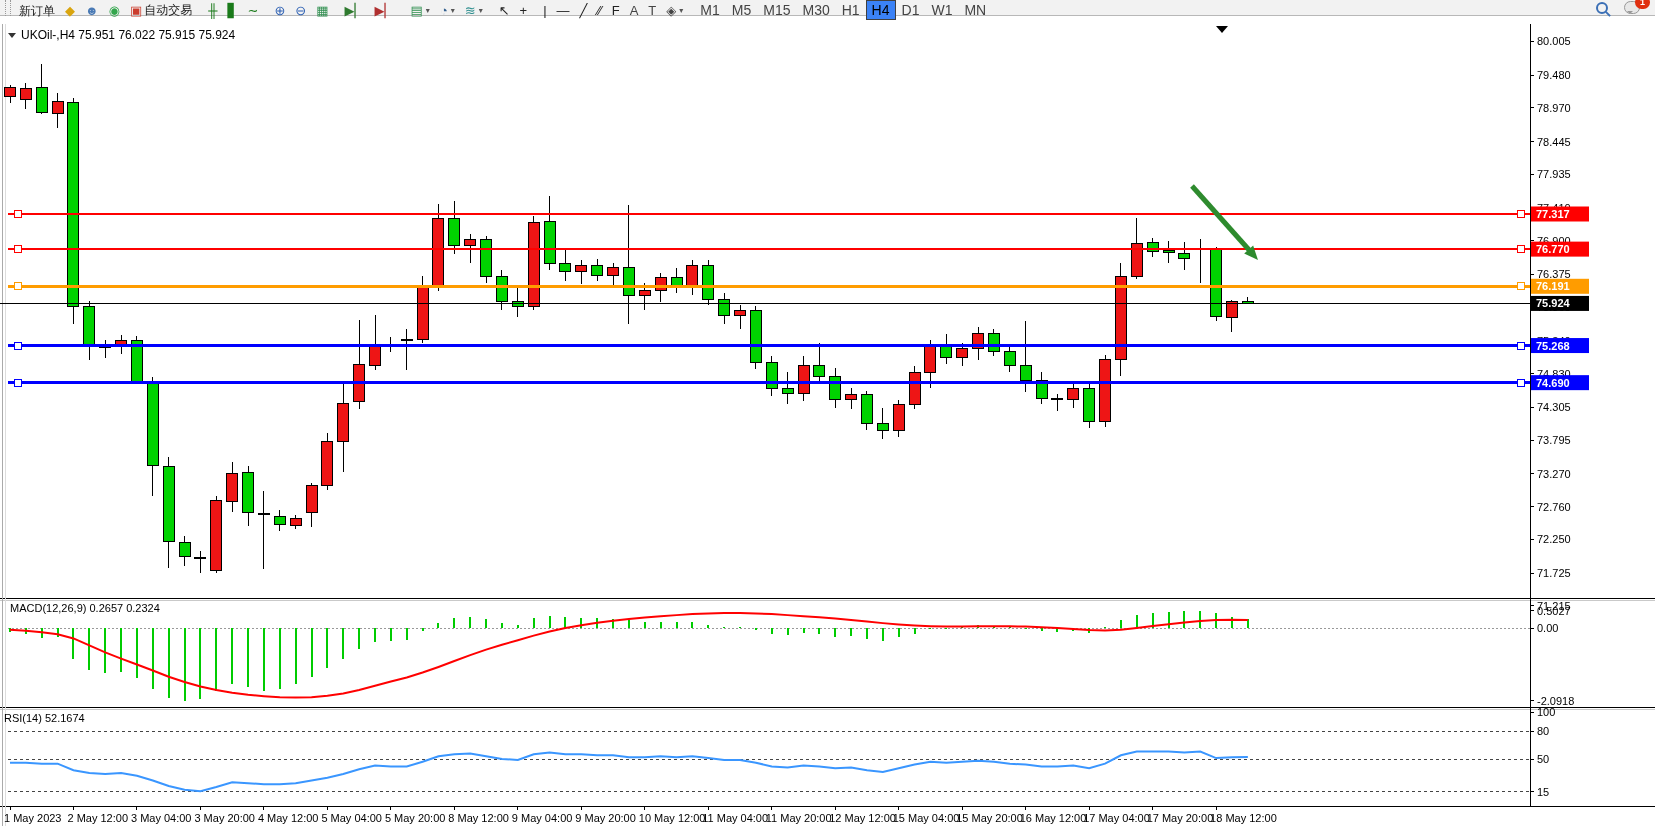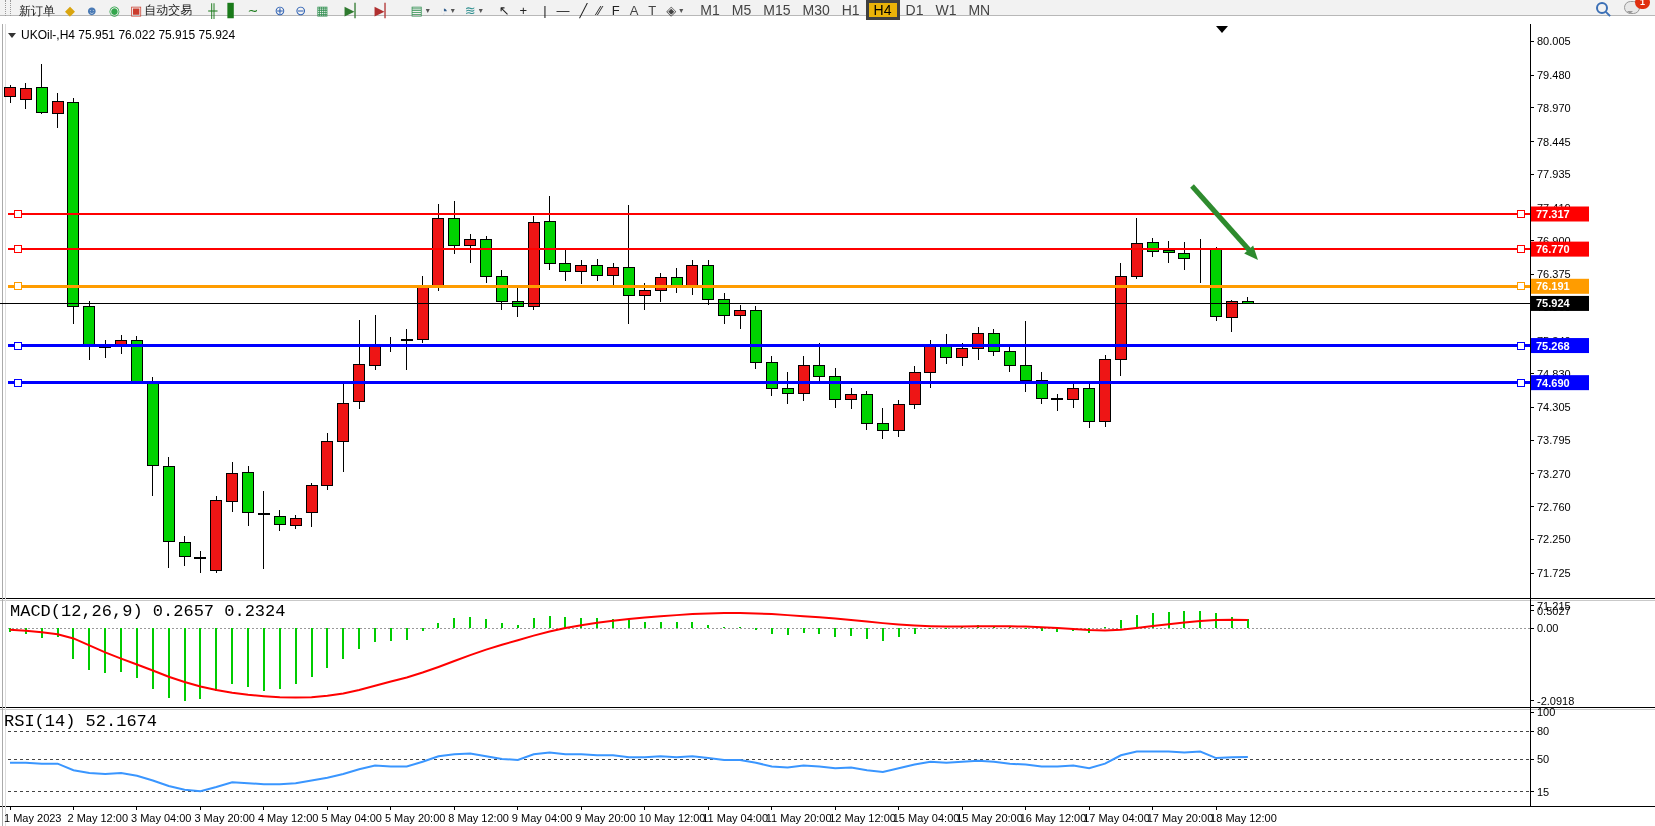--- a/index.html
+++ b/index.html
@@ -8,37 +8,37 @@
   
   .toolbar{position:absolute;left:0;top:0;width:1655px;height:16px;background:#f2f2f2;
            border-bottom:1px solid #b8b8b8;display:flex;padding:0 2px;
            box-sizing:border-box;z-index:30;}
   .grip{width:4px;height:16px;margin:0 3px;border-left:1px dotted #999;border-right:1px dotted #999;}
   .tb{display:inline-flex;align-items:center;gap:2px;height:20px;padding:0 4px;border:1px solid transparent;
       background:transparent;font-family:"Liberation Sans",sans-serif;font-size:12px;color:#222;cursor:default;}
   .tb .ic{font-size:13px;line-height:13px;}
   .tb .lbl{font-size:12px;}
   .tb.tf{font-size:14px;color:#444;padding:0 5px;}
-  .tb.tf.active{border:3px solid #404040;background:#eab308;color:#000;}
+  .tb.tf.active{border:1px solid #404040;background:#3b82f6;color:#000;}
   .sep{width:1px;height:18px;background:#c6c6c6;margin:0 3px;box-shadow:1px 0 0 #fff;}
   .caret{font-size:8px;color:#555;margin-left:1px;}
   .tb-right{margin-left:auto;display:flex;align-items:center;gap:6px;padding-right:8px;}
   .mag{display:inline-block;width:8px;height:8px;border:2px solid #3b6fb5;border-radius:50%;position:relative;}
   .mag::after{content:"";position:absolute;width:6px;height:2px;background:#3b6fb5;
               transform:rotate(45deg);right:-5px;bottom:-3px;}
   .chatbtn{position:relative;}
   .bubble{display:inline-block;width:14px;height:11px;border:1px solid #999;border-radius:7px;background:#e8e8e8;position:relative;}
   .bubble::after{content:"";position:absolute;left:2px;bottom:-4px;border:3px solid transparent;border-top-color:#999;}
   .badge{position:absolute;top:-3px;right:-6px;min-width:13px;height:13px;border-radius:7px;background:#e03010;
          color:#fff;font-size:9px;font-weight:bold;line-height:13px;text-align:center;padding:0 1px;}
   
   .chart-title{position:absolute;left:8px;top:28px;display:flex;align-items:center;gap:5px;
                font-size:12px;color:#000;z-index:10;}
   .tri{width:0;height:0;border-left:4px solid transparent;border-right:4px solid transparent;border-top:5px solid #333;}
-  .pane-label{position:absolute;font-size:17px;color:#000;z-index:10;font-family:Liberation Mono, monospace;}
+  .pane-label{position:absolute;font-size:11px;color:#000;z-index:10;}
   #macd-label{left:10px;top:602px;}
   #rsi-label{left:4px;top:712px;}
   svg{position:absolute;left:0;top:0;}
   text{font-family:"Liberation Sans",sans-serif;}
 </style>
 </head>
 <body>
 
 <div class="toolbar">
   <span class="grip"></span>

